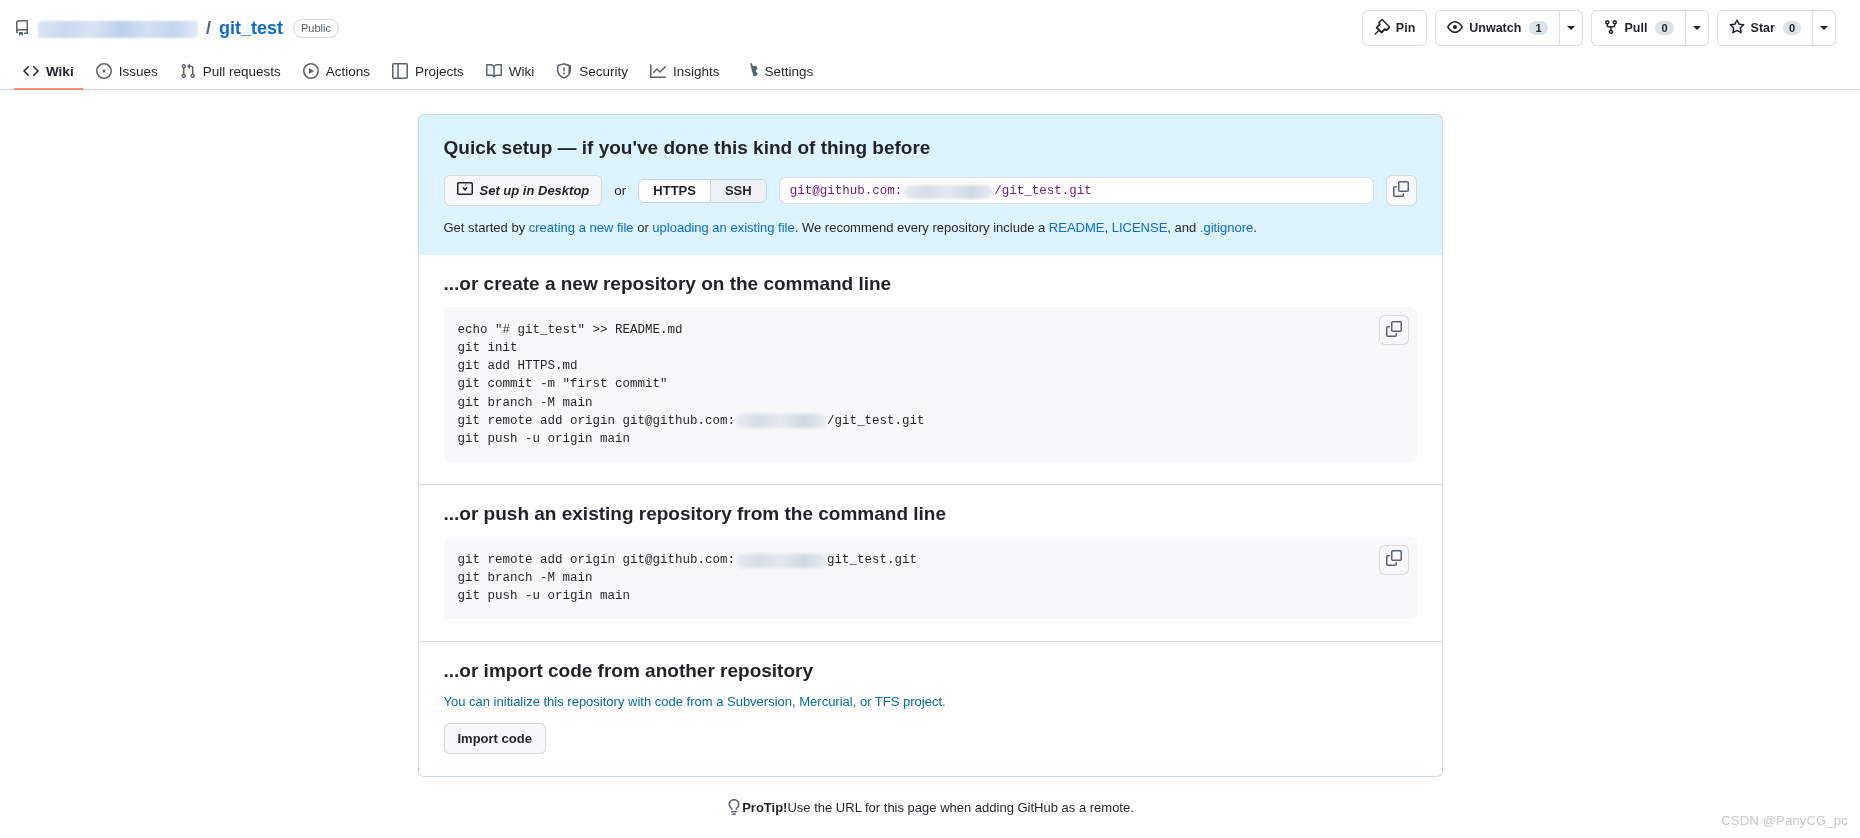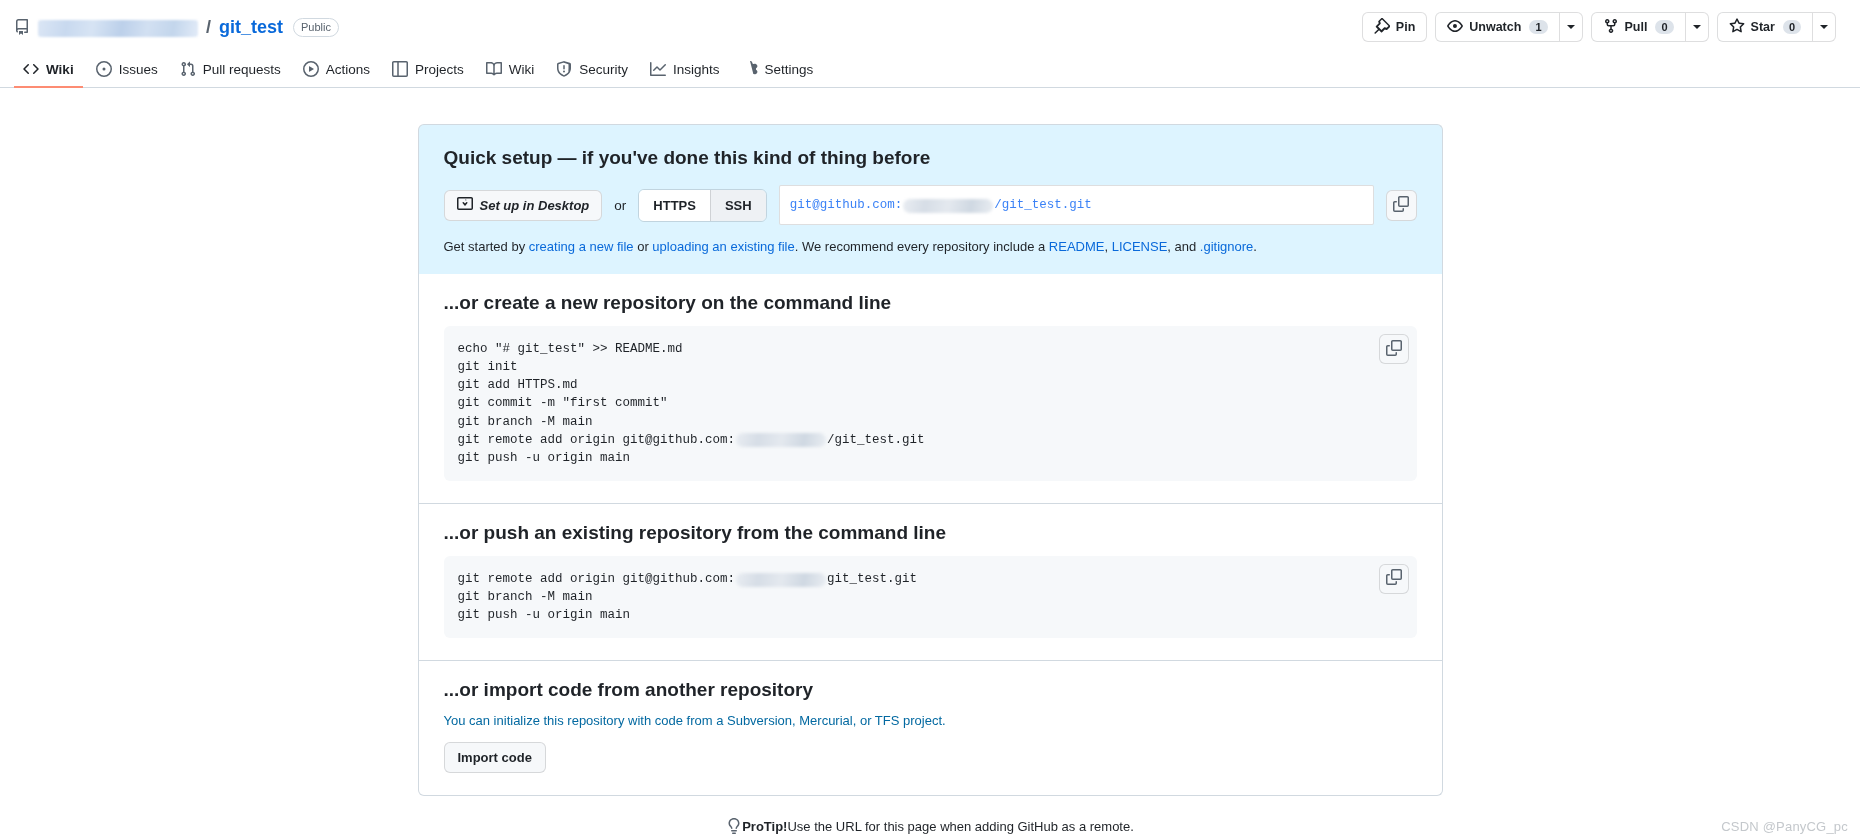--- a/index.html
+++ b/index.html
@@ -42,21 +42,21 @@
     border: 1px solid #d1d9e0;
     border-radius: 2em;
     color: #59636e;
     background: transparent;
     margin-left: 2px;
   }
   .head-actions { margin-left: auto; display:flex; align-items:center; gap:8px; }
 
   .btn {
     display:inline-flex; align-items:center; gap:6px;
-    height: 30px; padding: 0 11px;
+    height: 36px; padding: 0 11px;
     font-size: 12.5px; font-weight: 600; color:#1f2328;
     background: #f6f8fa;
     border: 1px solid rgba(31,35,40,.15);
     border-radius: 6px;
     cursor: pointer;
     white-space: nowrap;
   }
   .btn-white { background:#ffffff; }
   .btn svg { flex: none; }
   .counter {
@@ -96,21 +96,21 @@
     position: relative; top: 1px;
   }
   .tab .ticon { color:#59636e; display:flex; align-items:center; }
   .tab.active { font-weight: 600; border-bottom-color:#fd8c73; }
   .tab.active .ticon { color:#1f2328; }
 
   
   .main { padding: 24px 0 0 0; }
   .container {
     width: 1025px;
-    margin: 12px auto;
+    margin: 0 auto;
   }
   .quick-setup {
     background:#ddf4ff;
     border: 1px solid #d1d9e0;
     border-bottom: none;
     border-radius: 6px 6px 0 0;
     padding: 22px 25px 20px 25px;
   }
   .qs-title {
     font-size: 19px; font-weight: 600; color:#1f2328;
@@ -121,33 +121,33 @@
     display:inline-flex; align-items:center; gap:7px;
     height: 31px; padding: 0 12px;
     font-size: 13px; font-weight:600; color:#1f2328;
     background:#f6f8fa; border:1px solid rgba(31,35,40,.15); border-radius:6px;
     cursor:pointer;
     font-style:italic;
   }
   .or-text { font-size:13.5px; color:#1f2328; }
   .proto-group { display:inline-flex; border:1px solid rgba(31,35,40,.15); border-radius:6px; overflow:hidden; }
   .proto {
-    height:31px; padding: 0 14px; display:flex; align-items:center;
+    height:22px; padding: 0 14px; display:flex; align-items:center;
     font-size:13px; font-weight:600; background:#ffffff; color:#1f2328;
     cursor:pointer; border:none;
   }
   .proto.selected { background:#eef1f4; }
   .proto + .proto { border-left:1px solid rgba(31,35,40,.15); }
   .url-wrap {
     flex: 1; display:flex; align-items:center;
-    height:40px; background:#fff;
-    border:1px solid rgba(31,35,40,.15); border-radius:2px;
+    height:27px; background:#fff;
+    border:1px solid rgba(31,35,40,.15); border-radius:7px;
     padding: 0 10px;
     font-family: "Liberation Mono", monospace;
-    font-size: 12.5px; color:#3b82f6;
+    font-size: 12.5px; color:#701a75;
     overflow:hidden; white-space:nowrap;
   }
   .url-redact {
     display:inline-block; width:90px; height:14px; border-radius:7px;
     background: linear-gradient(100deg,#e9edf2,#d6dde6,#e4e9ef,#cfd8e2,#e9edf2);
     filter: blur(1.4px);
     vertical-align: middle; position:relative; top:1px;
     margin: 0 1px;
   }
   .copy-btn {
@@ -198,21 +198,21 @@
     cursor:pointer;
   }
   .protip {
     margin-top: 22px;
     display:flex; align-items:center; justify-content:center; 
     font-size:13px; color:#1f2328;
   }
   .protip b { font-weight:700; }
   .bulb { color:#59636e; display:flex; }
   .watermark {
-    position:absolute; right: 12px; bottom: 4px;
+    position:absolute; right: 12px; bottom: 10px;
     font-size: 13px; color:#c4c8cc;
     letter-spacing: .2px;
   }
 </style>
 </head>
 <body>
 
 <div class="page">
 
   <div class="repo-header">

